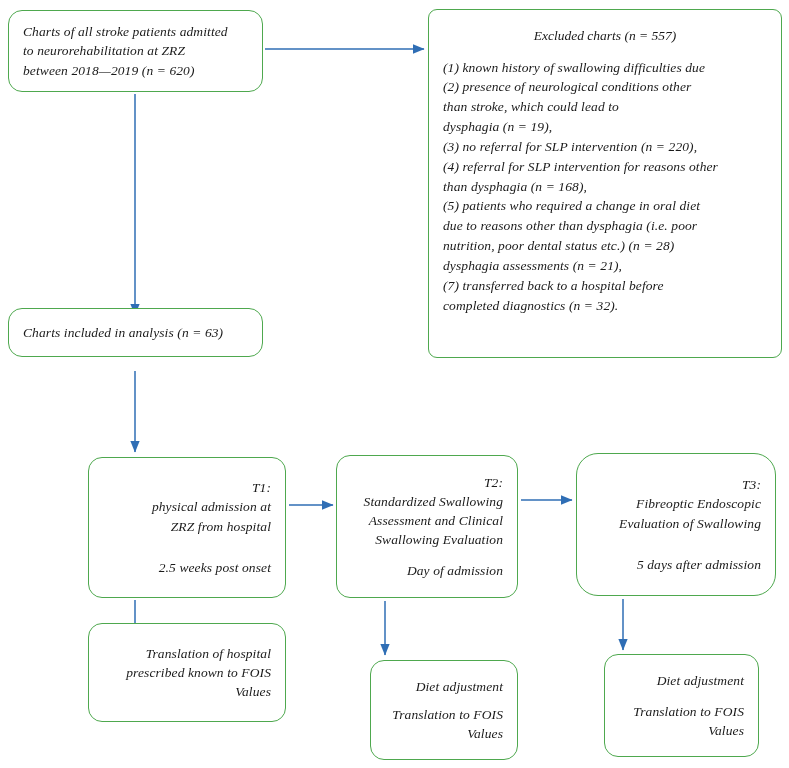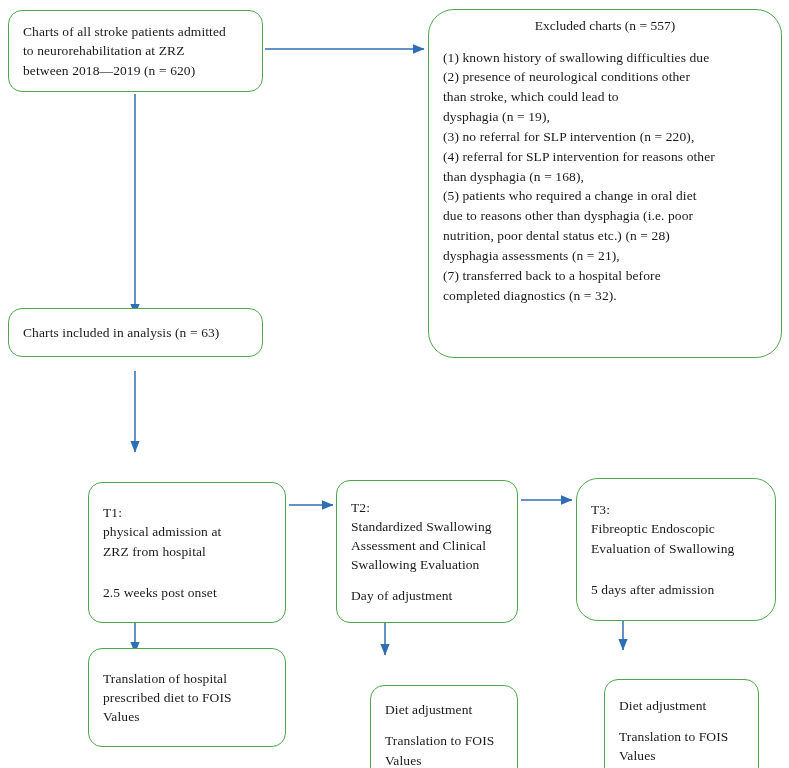--- a/index.html
+++ b/index.html
@@ -29,30 +29,31 @@
   }
   .node {
     position: absolute;
     box-sizing: border-box;
     border: 1.3px solid #4ea84e;
     border-radius: 14px;
     background: #ffffff;
     display: flex;
     flex-direction: column;
     justify-content: center;
-    padding: 6px 14px;
+    padding: 16px 14px;
+    font-style: italic;
   }
-  .node.round-lg { border-radius: 26px; }
+  .node.round-lg { border-radius: 9px; }
   .node .line {
     display: block;
     font-size: 13.5px;
     line-height: 1.42;
     letter-spacing: 0.1px;
   }
-  .node.center { text-align: left; margin-top: 25px; }
+  .node.center { text-align: right; }
   .node.left { text-align: left; }
   .node.top-align { justify-content: flex-start; }
 
   
   #node-source      { left: 8px;   top: 10px;  width: 255px; height: 82px; }
   #node-excluded    { left: 428px; top: 9px;   width: 354px; height: 349px; }
   #node-included    { left: 8px;   top: 308px; width: 255px; height: 49px; }
 
   #node-t1          { left: 88px;  top: 457px; width: 198px; height: 141px; }
   #node-t2          { left: 336px; top: 455px; width: 182px; height: 143px; }
@@ -139,34 +140,34 @@
     <div class="spacer-md"></div>
     <span class="line">2.5 weeks post onset</span>
   </div>
 
   <div class="node center" id="node-t2">
     <span class="line t-title">T2:</span>
     <span class="line">Standardized Swallowing</span>
     <span class="line">Assessment and Clinical</span>
     <span class="line">Swallowing Evaluation</span>
     <div class="spacer-sm"></div>
-    <span class="line">Day of adjustment</span>
+    <span class="line">Day of admission</span>
   </div>
 
   <div class="node center" id="node-t3">
     <span class="line t-title">T3:</span>
     <span class="line">Fibreoptic Endoscopic</span>
     <span class="line">Evaluation of Swallowing</span>
     <div class="spacer-md"></div>
     <span class="line">5 days after admission</span>
   </div>
 
   <div class="node center" id="node-out1">
     <span class="line">Translation of hospital</span>
-    <span class="line">prescribed diet to FOIS</span>
+    <span class="line">prescribed known to FOIS</span>
     <span class="line">Values</span>
   </div>
 
   <div class="node center" id="node-out2">
     <span class="line">Diet adjustment</span>
     <div class="spacer-sm"></div>
     <span class="line">Translation to FOIS</span>
     <span class="line">Values</span>
   </div>
 

